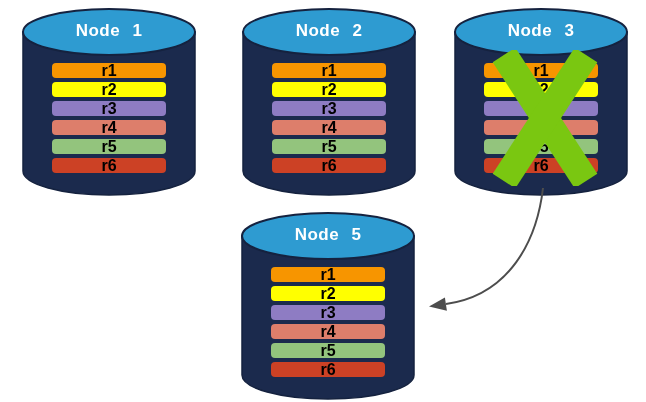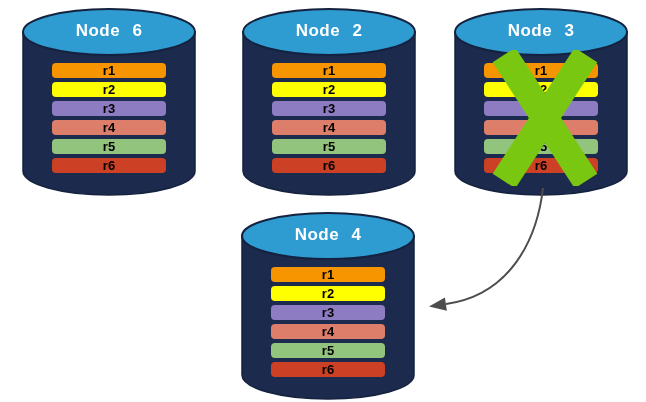--- a/index.html
+++ b/index.html
@@ -32,39 +32,39 @@
   .cyl-top{fill:var(--cylinder-top,#2E9BD1);stroke:var(--cylinder-outline,#15223F);stroke-width:2;}
   .node-label{
     position:absolute;left:0;top:0;width:100%;height:48px;line-height:46px;
     text-align:center;color:var(--node-label-text,#fff);
     font-size:17px;font-weight:bold;word-spacing:7px;letter-spacing:0.5px;
   }
   .records{position:absolute;left:30px;top:55px;width:114px;}
   .record{
     height:15px;margin-bottom:4px;border-radius:4px;
     display:flex;align-items:center;justify-content:center;
-    color:var(--record-text,#000);font-size:13px;font-weight:bold;line-height:15px;
+    color:var(--record-text,#000);font-size:16px;font-weight:bold;line-height:15px;
   }
   .xmark{position:absolute;left:35px;top:42px;width:112px;height:136px;}
   .xmark line{stroke:var(--failure-x,#7AC711);stroke-width:27;stroke-linecap:butt;}
   .arrow-layer{position:absolute;left:0;top:0;width:646px;height:402px;pointer-events:none;}
   .arrow-layer path{stroke:var(--arrow,#4D4D4D);stroke-width:2;fill:none;}
   .arrow-layer polygon{fill:var(--arrow,#4D4D4D);}
 </style>
 </head>
 <body>
 
 <div class="canvas">
 
   <div class="node node1">
     <svg class="cyl" viewBox="0 0 174 188" aria-hidden="true">
       <path class="cyl-body" d="M1,24 V163 A86,24 0 0 0 173,163 V24 Z"></path>
       <ellipse class="cyl-top" cx="87" cy="24" rx="86" ry="23"></ellipse>
     </svg>
-    <div class="node-label">Node 6</div>
+    <div class="node-label">Node 1</div>
     <div class="records">
       <div class="record" style="background: rgb(247, 149, 0);">
           <span>r1</span>
         </div>
       <div class="record" style="background: rgb(255, 255, 0);">
           <span>r2</span>
         </div>
       <div class="record" style="background: rgb(142, 124, 195);">
           <span>r3</span>
         </div>
@@ -138,21 +138,21 @@
       <line x1="15" y1="5" x2="97" y2="131"></line>
       <line x1="97" y1="5" x2="15" y2="131"></line>
     </svg>
   </div>
 
   <div class="node node4">
     <svg class="cyl" viewBox="0 0 174 188" aria-hidden="true">
       <path class="cyl-body" d="M1,24 V163 A86,24 0 0 0 173,163 V24 Z"></path>
       <ellipse class="cyl-top" cx="87" cy="24" rx="86" ry="23"></ellipse>
     </svg>
-    <div class="node-label">Node 4</div>
+    <div class="node-label">Node 5</div>
     <div class="records">
       <div class="record" style="background: rgb(247, 149, 0);">
           <span>r1</span>
         </div>
       <div class="record" style="background: rgb(255, 255, 0);">
           <span>r2</span>
         </div>
       <div class="record" style="background: rgb(142, 124, 195);">
           <span>r3</span>
         </div>

